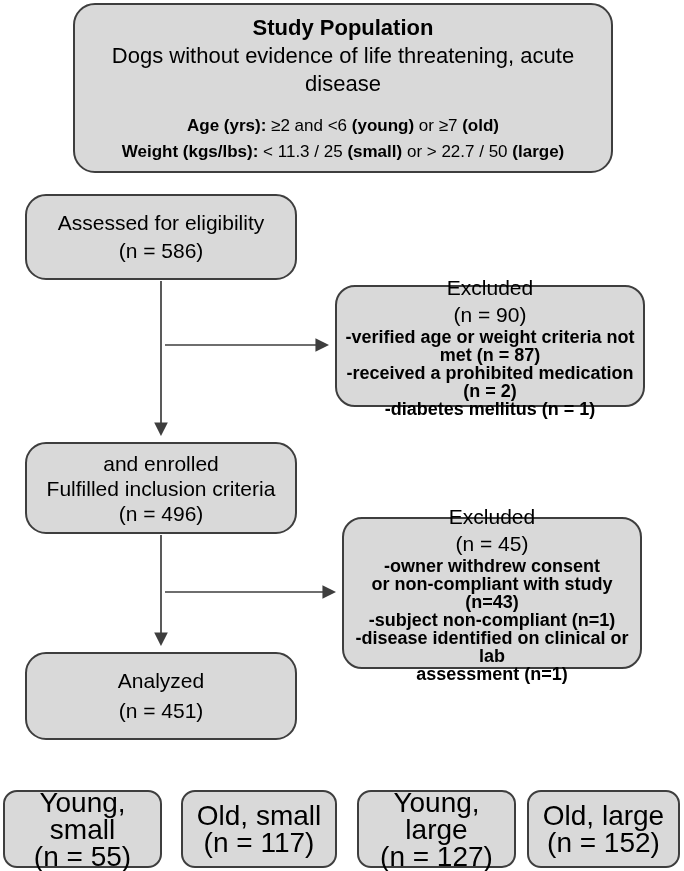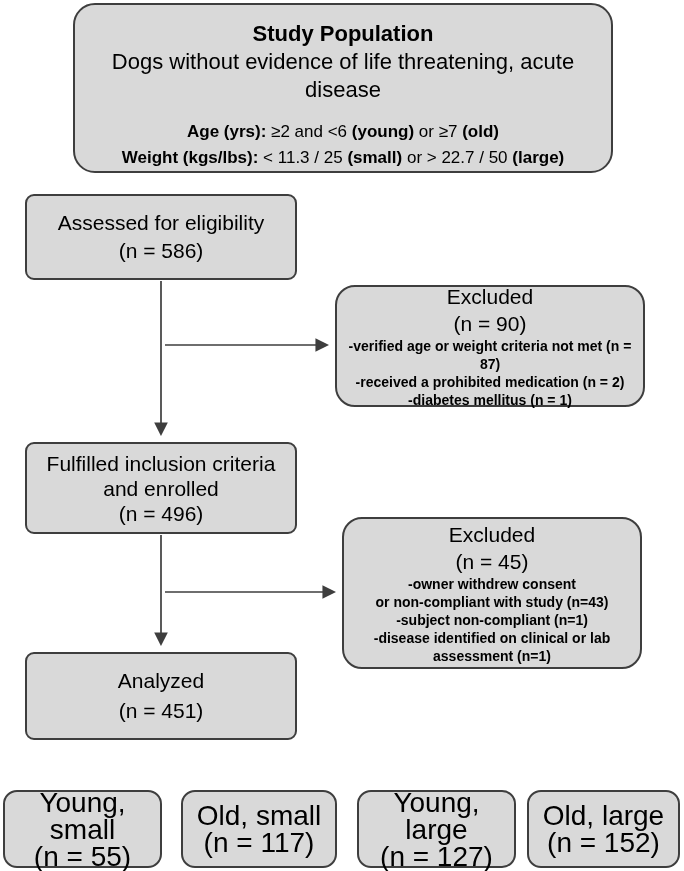--- a/index.html
+++ b/index.html
@@ -13,50 +13,50 @@
     position: relative;
     width: 684px;
     height: 871px;
     background: #ffffff;
     overflow: hidden;
   }
   .box {
     position: absolute;
     background: #d9d9d9;
     border: 2px solid #3e3e3e;
-    border-radius: 9px;
+    border-radius: 21px;
     display: flex;
     flex-direction: column;
     align-items: center;
     justify-content: center;
     text-align: center;
   }
   
   .box.top {
     left: 73px; top: 3px; width: 540px; height: 170px;
     border-radius: 22px;
     justify-content: flex-start;
-    padding-top: 15px;
+    padding-top: 9px;
   }
   .top-title { font-size: 22px; font-weight: 700; line-height: 28px; }
   .top-subtitle { font-size: 22px; font-weight: 400; line-height: 28px; max-width: 505px; }
   .criteria { margin-top: 15px; font-size: 17px; line-height: 26px; white-space: nowrap; }
   .criteria b { font-weight: 700; margin-top: 32px; }
   
   .box.assessed { left: 25px; top: 194px; width: 272px; height: 86px; }
   .box.fulfilled { left: 25px; top: 442px; width: 272px; height: 92px; }
   .box.analyzed { left: 25px; top: 652px; width: 272px; height: 88px; }
   .main-line { font-size: 21px; line-height: 28px; font-weight: 400; }
   .fulfilled .main-line { line-height: 25px; }
   .analyzed .main-line { line-height: 30px; }
   
   .box.excluded1 { left: 335px; top: 285px; width: 310px; height: 122px; border-radius: 20px; }
   .box.excluded2 { left: 342px; top: 517px; width: 300px; height: 152px; border-radius: 20px; }
   .excl-title { font-size: 21px; line-height: 27px; font-weight: 400; }
-  .excl-detail { font-size: 14px; line-height: 18px; font-weight: 700; }
+  .excl-detail { font-size: 18px; line-height: 18px; font-weight: 700; }
   
   .box.sub { top: 790px; height: 78px; border-radius: 14px; }
   .box.sub1 { left: 3px;  width: 159px; }
   .box.sub2 { left: 181px; width: 156px; justify-content: center; }
   .box.sub3 { left: 357px; width: 159px; }
   .box.sub4 { left: 527px; width: 153px; }
   .sub-line { font-size: 28px; line-height: 27px; font-weight: 400; }
   
   svg.connectors {
     position: absolute;
@@ -96,22 +96,22 @@
 
   <div class="box excluded1">
     <div class="excl-title">Excluded</div>
     <div class="excl-title">(n = 90)</div>
     <div class="excl-detail">-verified age or weight criteria not met (n = 87)</div>
     <div class="excl-detail">-received a prohibited medication (n = 2)</div>
     <div class="excl-detail">-diabetes mellitus (n = 1)</div>
   </div>
 
   <div class="box fulfilled">
+    <div class="main-line">and enrolled</div>
     <div class="main-line">Fulfilled inclusion criteria</div>
-    <div class="main-line">and enrolled</div>
     <div class="main-line">(n = 496)</div>
   </div>
 
   <div class="box excluded2">
     <div class="excl-title">Excluded</div>
     <div class="excl-title">(n = 45)</div>
     <div class="excl-detail">-owner withdrew consent</div>
     <div class="excl-detail">or non-compliant with study (n=43)</div>
     <div class="excl-detail">-subject non-compliant (n=1)</div>
     <div class="excl-detail">-disease identified on clinical or lab</div>

